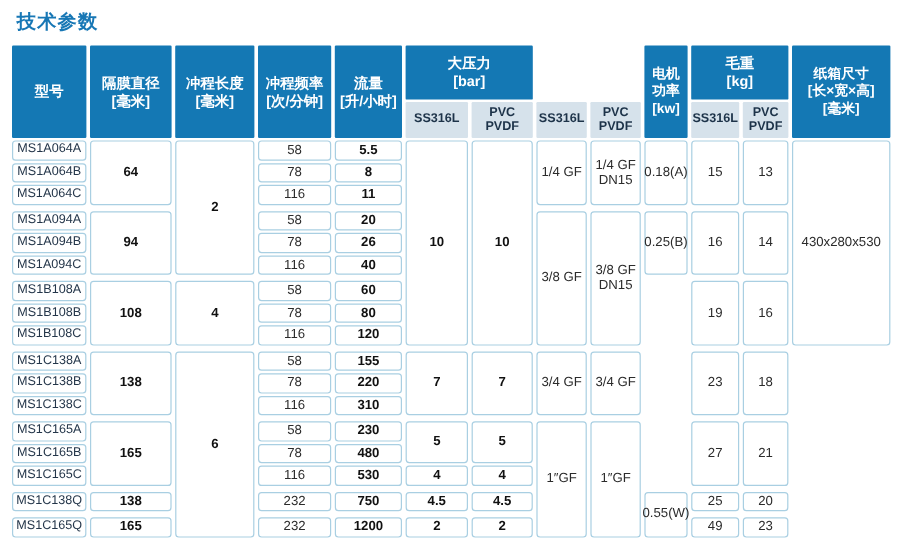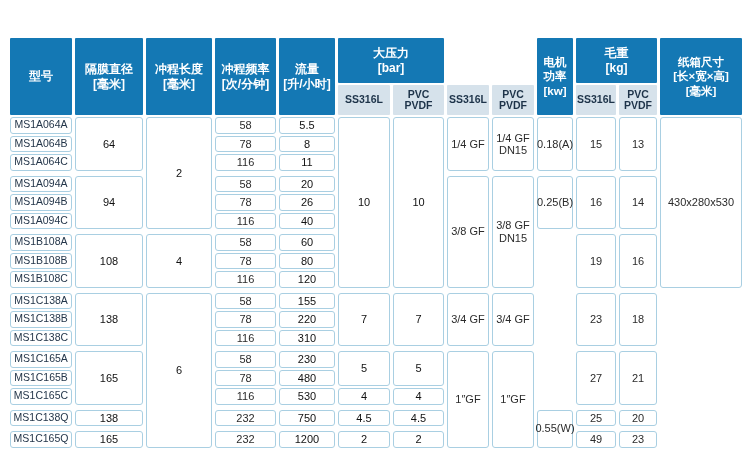--- a/index.html
+++ b/index.html
@@ -16,27 +16,28 @@
   .hc { background:#1478b4; color:#ffffff; font-weight:bold; font-size:12px;
     display:flex; align-items:center; justify-content:center; text-align:center;
     white-space:pre-line; line-height:1.25; border-radius:1px; }
   .hc.small { font-size:11.5px; }
   .sc { background:#d6e2eb; color:#1d3349; font-weight:bold; font-size:10.5px;
     display:flex; align-items:center; justify-content:center; text-align:center;
     white-space:pre-line; line-height:1.05; border-radius:1px; }
   .bc { background:#ffffff; border:1px solid #a9cfe2; border-radius:3px;
     color:#2b2b2b; font-size:11px; display:flex; align-items:center;
     justify-content:center; text-align:center; white-space:pre-line; line-height:1.1; }
-  .bc.bold { font-weight:normal; color:#111111; }
+  .bc.bold { font-weight:bold; color:#111111; }
   .bc.model { font-size:10.5px; color:#24364a; }
 </style>
 </head>
 <body>
 
 <div class="page">
+  <div class="title">技术参数</div>
 
   <div class="spec-grid">
 
     <div class="hc" style="grid-area:1/1/3/2">型号</div>
     <div class="hc" style="grid-area:1/2/3/3">隔膜直径
 [毫米]</div>
     <div class="hc" style="grid-area:1/3/3/4">冲程长度
 [毫米]</div>
     <div class="hc" style="grid-area:1/4/3/5">冲程频率
 [次/分钟]</div>

